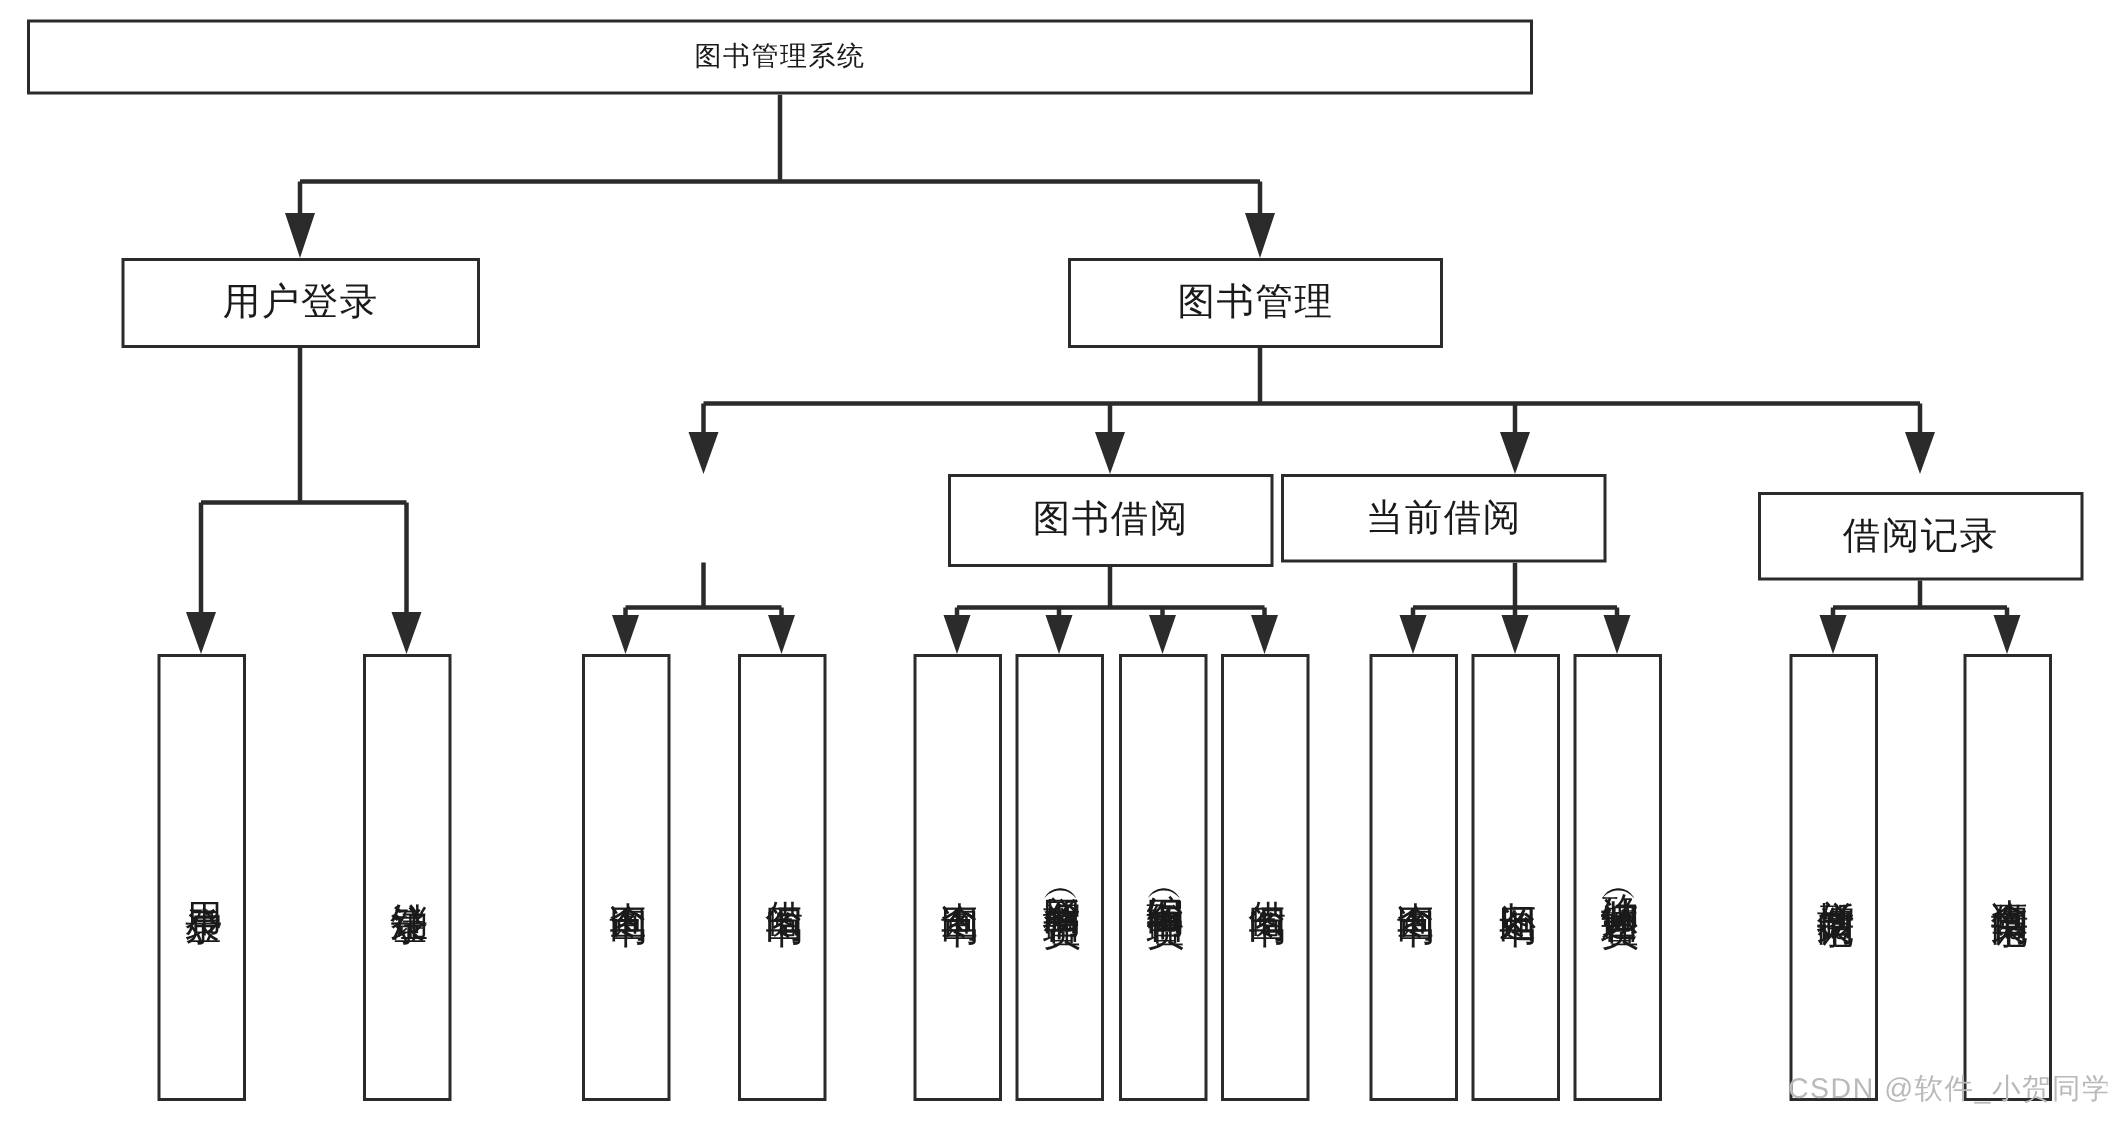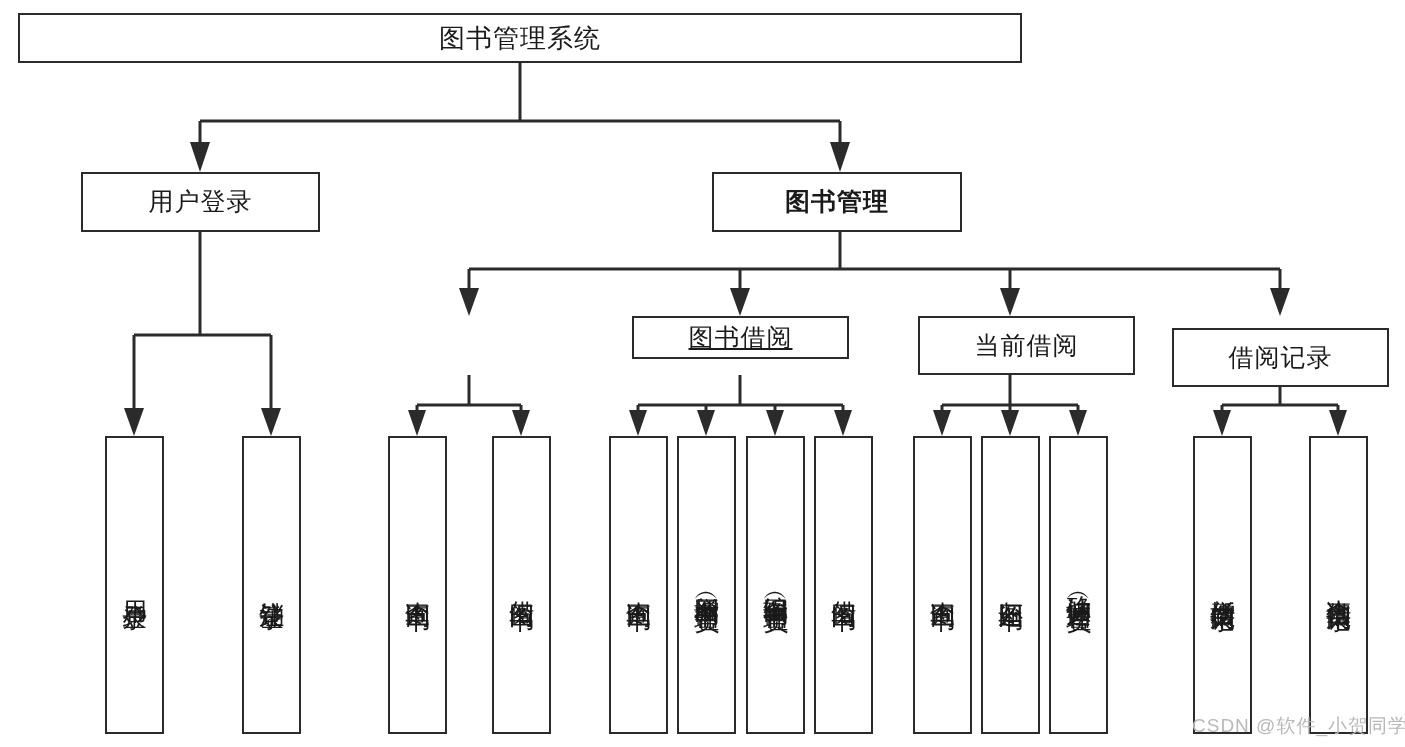--- a/index.html
+++ b/index.html
@@ -38,21 +38,21 @@
   .node.vert{
     writing-mode:vertical-rl;
     text-orientation:upright;
     font-size:25px;
     line-height:1.42;
     letter-spacing:2px;
     white-space:nowrap;
     padding:4px 0;
   }
   .node.root{
-    font-size:26px;
+    font-size:18px;
   }
   #watermark{
     position:absolute;
     left:1192px;top:713px;
     font-size:19px;
     color:#b9b9b9;
     letter-spacing:1px;
     white-space:nowrap;
     font-family:"Liberation Sans","DejaVu Sans",sans-serif;
   }
@@ -124,24 +124,24 @@
       <polygon points="1010,436 1001,410 1019,410"></polygon>
       <polygon points="1078,436 1069,410 1087,410"></polygon>
       <polygon points="1222,436 1213,410 1231,410"></polygon>
       <polygon points="1338,436 1329,410 1347,410"></polygon>
     </g>
   </svg>
 
   <div class="node horiz root" style="left:18px;top:13px;width:1004px;height:50px;">图书管理系统</div>
 
   <div class="node horiz" style="left:81px;top:172px;width:239px;height:60px;">用户登录</div>
-  <div class="node horiz" style="left:712px;top:172px;width:250px;height:60px;font-weight:bold;">图书管理</div>
+  <div class="node horiz" style="left:712px;top:172px;width:250px;height:60px;">图书管理</div>
 
-  <div class="node horiz" style="left:632px;top:316px;width:217px;height:43px;text-decoration:underline;">图书借阅</div>
-  <div class="node horiz" style="left:918px;top:316px;width:217px;height:59px;">当前借阅</div>
+  <div class="node horiz" style="left:632px;top:316px;width:217px;height:62px;">图书借阅</div>
+  <div class="node horiz" style="left:854px;top:316px;width:217px;height:59px;">当前借阅</div>
   <div class="node horiz" style="left:1172px;top:328px;width:217px;height:59px;">借阅记录</div>
 
   <div class="node vert" style="left:105px;top:436px;width:59px;height:298px;">用户登录</div>
   <div class="node vert" style="left:242px;top:436px;width:59px;height:298px;">注销登录</div>
 
   <div class="node vert" style="left:388px;top:436px;width:59px;height:298px;">查询图书</div>
   <div class="node vert" style="left:492px;top:436px;width:59px;height:298px;">借阅图书</div>
 
   <div class="node vert" style="left:609px;top:436px;width:59px;height:298px;">查询图书</div>
   <div class="node vert" style="left:677px;top:436px;width:59px;height:298px;">新增图书（管理员）</div>

